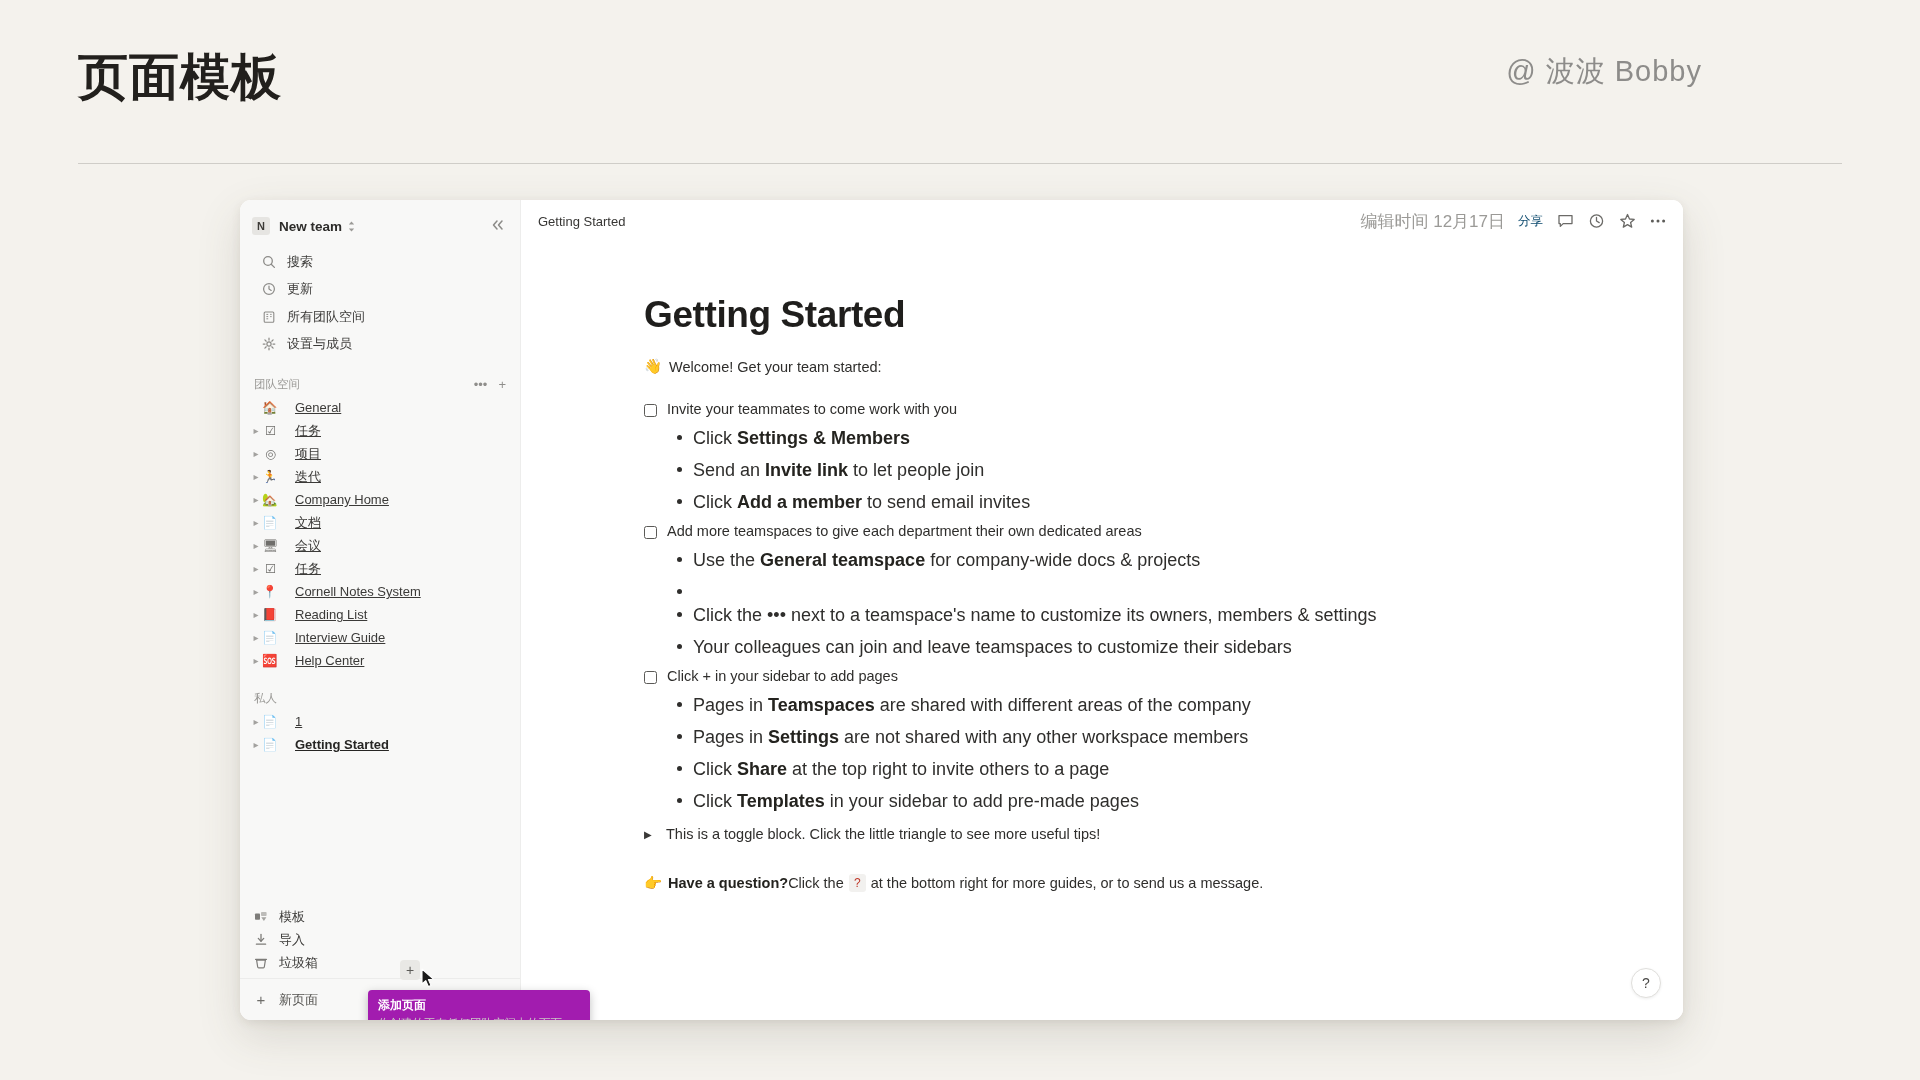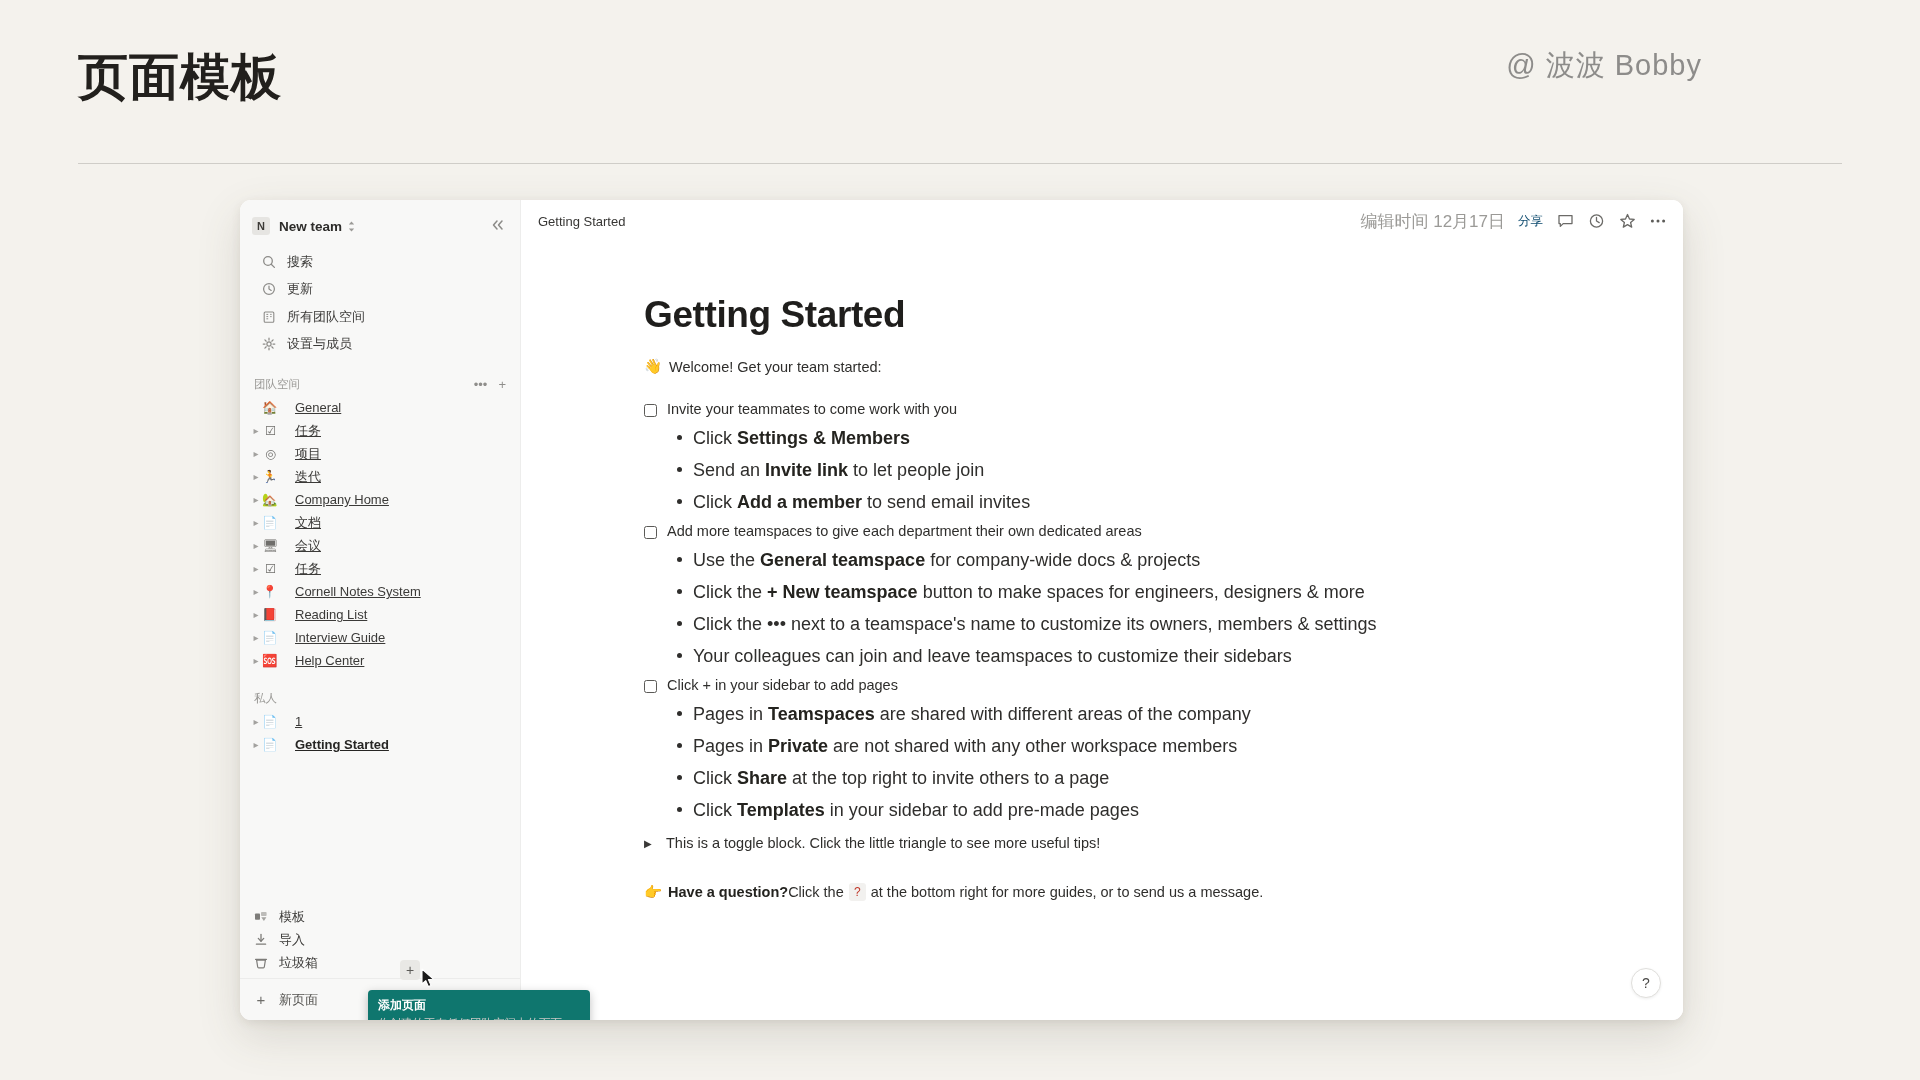--- a/index.html
+++ b/index.html
@@ -19,21 +19,21 @@
   .page-title {
     position: absolute;
     left: 78px; top: 44px;
     font-size: 50px;
     font-weight: bold;
     color: #22201d;
     letter-spacing: 1px;
   }
   .author {
     position: absolute;
-    right: 78px; top: 46px;
+    right: 78px; top: 52px;
     font-size: 29px;
     color: #8d8c8a;
     letter-spacing: 1px;
     white-space: nowrap;
   }
   .header-rule {
     position: absolute;
     left: 78px; top: 163px;
     width: 1764px; height: 1px;
     background: #cfcdc8;
@@ -170,21 +170,21 @@
     display: flex; align-items: center; justify-content: center;
     color: #6e6d6a; font-size: 15px;
   }
   .newpage-bar .lbl { margin-left: 9px; }
 
   
   .tooltip {
     position: absolute;
     left: 128px; top: 790px;
     width: 222px;
-    background: #0f766e;
+    background: #a21caf;
     border-radius: 4px;
     padding: 7px 10px 9px 10px;
     box-shadow: 0 3px 10px rgba(0,0,0,0.25);
     z-index: 40;
   }
   .tooltip .tt-title { font-size: 12px; color: #ffffff; font-weight: bold; }
   .tooltip .tt-sub { font-size: 11.5px; color: #c9c8c5; margin-top: 2px; line-height: 1.25; }
   .cursor-arrow {
     position: absolute; left: 180px; top: 768px;
     width: 18px; height: 22px; z-index: 45;
@@ -552,21 +552,20 @@
           <span class="box"></span>
           <span>Add more teamspaces to give each department their own dedicated areas</span>
         </div>
         <div class="sub-list">
           <div class="sub-item">
             <span class="dot"></span>
             <span><span>Use the </span><b>General teamspace</b><span> for company-wide docs &amp; projects</span></span>
           </div>
           <div class="sub-item">
             <span class="dot"></span>
-            <span><span>Click the </span><b>+ New teamspace</b><span> button to make spaces for engineers, designers &amp; more</span></span>
           </div>
           <div class="sub-item">
             <span class="dot"></span>
             <span><span>Click the ••• next to a teamspace's name to customize its owners, members &amp; settings</span><b></b><span></span></span>
           </div>
           <div class="sub-item">
             <span class="dot"></span>
             <span><span>Your colleagues can join and leave teamspaces to customize their sidebars</span><b></b><span></span></span>
           </div>
         </div>
@@ -575,21 +574,21 @@
           <span class="box"></span>
           <span>Click + in your sidebar to add pages</span>
         </div>
         <div class="sub-list">
           <div class="sub-item">
             <span class="dot"></span>
             <span><span>Pages in </span><b>Teamspaces</b><span> are shared with different areas of the company</span></span>
           </div>
           <div class="sub-item">
             <span class="dot"></span>
-            <span><span>Pages in </span><b>Private</b><span> are not shared with any other workspace members</span></span>
+            <span><span>Pages in </span><b>Settings</b><span> are not shared with any other workspace members</span></span>
           </div>
           <div class="sub-item">
             <span class="dot"></span>
             <span><span>Click </span><b>Share</b><span> at the top right to invite others to a page</span></span>
           </div>
           <div class="sub-item">
             <span class="dot"></span>
             <span><span>Click </span><b>Templates</b><span> in your sidebar to add pre-made pages</span></span>
           </div>
         </div>

